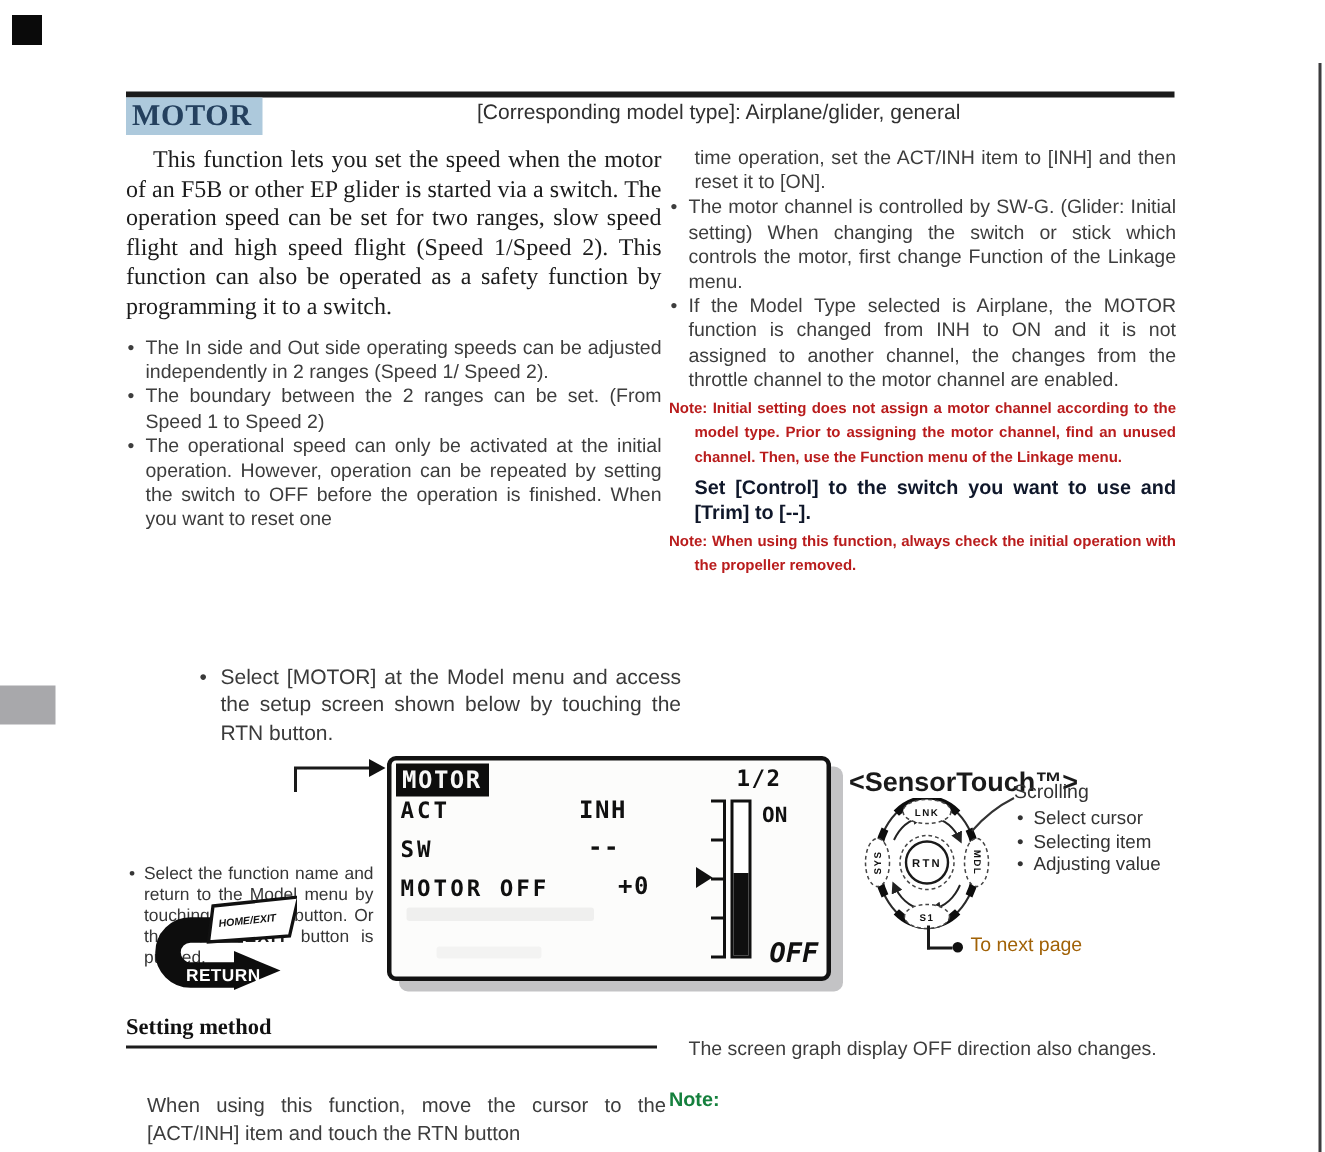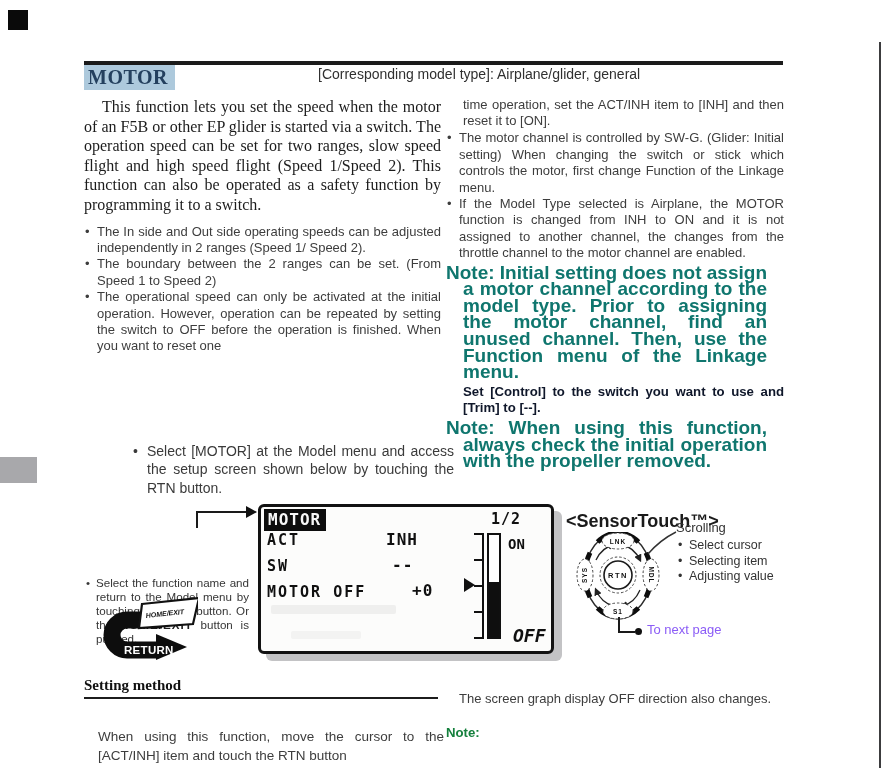--- a/index.html
+++ b/index.html
@@ -29,22 +29,22 @@
   .col-left{left:84px;top:97px;width:357px;}
   .intro{
     font-family:"Liberation Serif", serif;font-size:16px;line-height:19.6px;color:#1c1c1c;
     text-align:justify;text-indent:18px;margin:0 0 9px 0;
   }
   .sans-li{position:relative;padding-left:13px;font-size:13px;line-height:16.4px;
     color:#3d3d3d;text-align:justify;margin:0;}
   .sans-li .dot{position:absolute;left:1px;top:0;}
   .col-right{left:446px;top:97px;width:338px;font-size:13px;line-height:16.2px;color:#3d3d3d;}
   .cont-p{padding-left:17px;text-align:justify;margin:0 0 1px 0;}
-  .note{font-weight:bold;color:#0f766e;font-size:19px;line-height:16.6px;
-    padding-left:17px;text-indent:-17px;text-align:justify;margin:3px 17px 0 0;}
+  .note{font-weight:bold;color:#b91c1c;font-size:10px;line-height:16.6px;
+    padding-left:17px;text-indent:-17px;text-align:justify;margin:3px 0 0 0;}
   .note-sub{font-weight:bold;color:#0f172a;font-size:13.2px;line-height:16.6px;
     padding-left:17px;text-align:justify;margin:3px 0 0 0;}
 
   
   .select-note{left:133px;top:442px;width:307px;position:relative;padding-left:14px;
     font-size:14px;line-height:18.4px;color:#3a3a3a;text-align:justify;}
   .select-note .dot{position:absolute;left:0;top:0;}
 
   
   .callout-vline{left:196px;top:512px;width:2px;height:16px;background:#1a1a1a;}
@@ -82,21 +82,21 @@
 
   
   .st-heading{left:566px;top:511px;font-size:18px;font-weight:bold;color:#1a1a1a;}
   .st-scrolling{left:676px;top:520px;font-size:13px;color:#333;}
   .st-list{left:678px;top:538px;width:150px;font-size:12.5px;line-height:15.5px;color:#333;}
   .st-li{position:relative;padding-left:11px;}
   .st-li .dot{position:absolute;left:0;top:0;}
   .np-vline{left:618px;top:617px;width:2px;height:16px;background:#1a1a1a;}
   .np-hline{left:618px;top:631px;width:17px;height:2px;background:#1a1a1a;}
   .np-dot{left:635px;top:628px;width:7px;height:7px;border-radius:50%;background:#111;}
-  .np-label{left:647px;top:622px;font-size:13px;color:#8b5cf6;}
+  .np-label{left:647px;top:622px;font-size:13px;color:#a16207;}
 
   
   .sm-heading{left:84px;top:677px;font-family:"Liberation Serif", serif;
     font-weight:bold;font-size:15px;color:#111;}
   .sm-rule{left:84px;top:697px;width:354px;height:2px;background:#1c1c1c;}
   .sm-para{left:98px;top:728px;width:346px;font-size:13.5px;line-height:18.8px;
     color:#3d3d3d;text-align:justify;}
   .br-para{left:459px;top:691px;width:330px;font-size:13px;line-height:16.8px;
     color:#3d3d3d;text-align:justify;}
   .br-note-label{left:446px;top:725px;font-size:13.2px;font-weight:bold;color:#15803d;}

